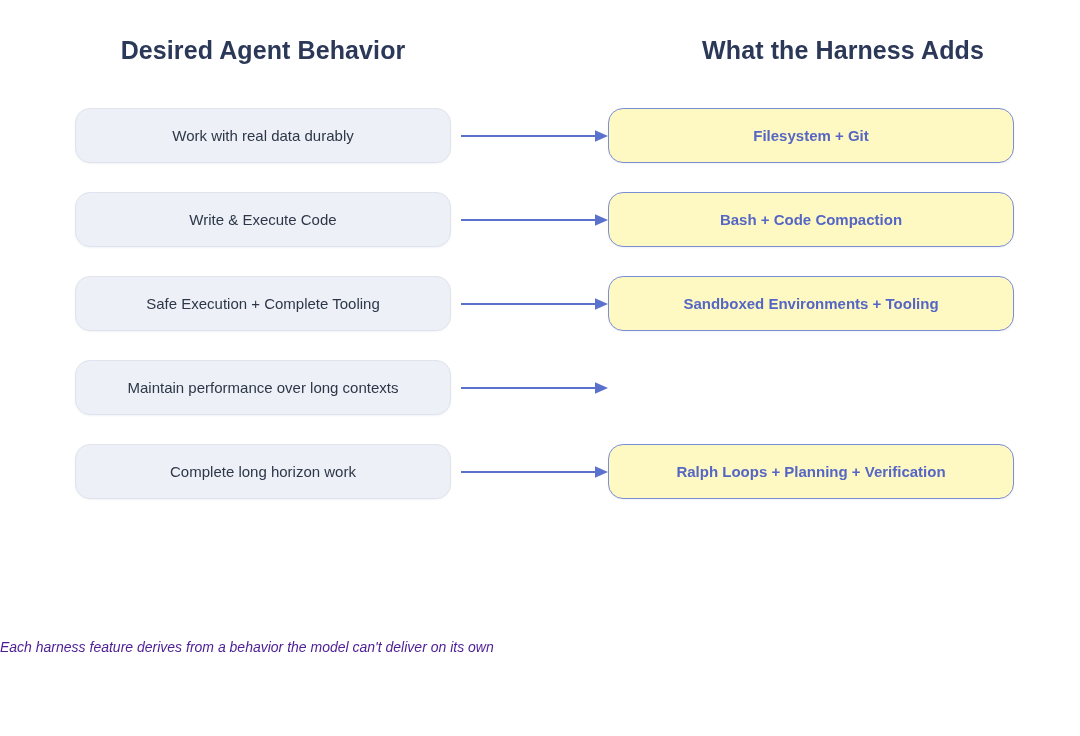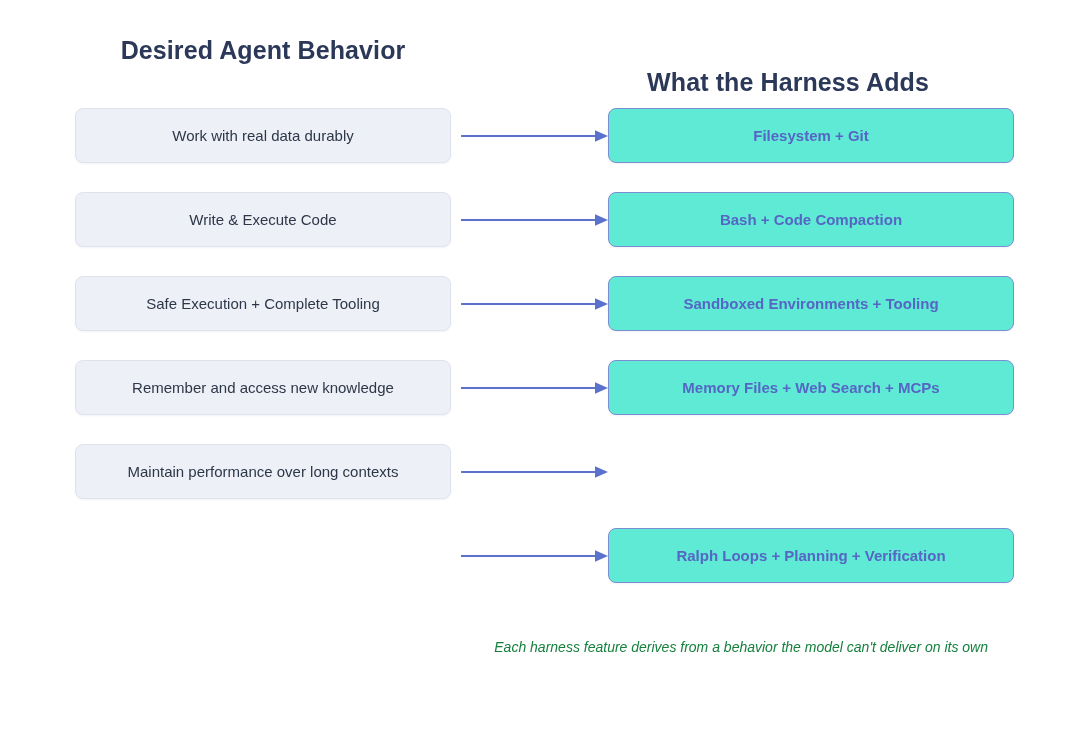--- a/index.html
+++ b/index.html
@@ -22,39 +22,39 @@
     position: absolute;
     top: 36px;
     font-size: 25px;
     font-weight: bold;
     color: #2b3858;
     letter-spacing: 0.1px;
     text-align: center;
     white-space: nowrap;
   }
   .col-header.left  { left: 75px;  width: 376px; }
-  .col-header.right { left: 585px; width: 406px; margin-top: 32px; }
+  .col-header.right { left: 640px; width: 406px; }
 
   
   .rows {
     position: absolute;
     top: 108px;
     left: 0;
     width: 1080px;
   }
   .row {
     position: relative;
     height: 84px;
   }
 
   .box {
     position: absolute;
     top: 0;
     height: 55px;
-    border-radius: 8px;
+    border-radius: 15px;
     display: flex;
     align-items: center;
     justify-content: center;
     text-align: left;
     padding: 0 14px;
   }
 
   .box.left {
     left: 75px;
     width: 376px;
@@ -65,21 +65,21 @@
   .box.left .box-label {
     font-size: 15px;
     font-weight: 400;
     color: #2d3748;
     white-space: nowrap;
   }
 
   .box.right {
     left: 608px;
     width: 406px;
-    background: #5eead4;
+    background: #fef9c3;
     border: 1.4px solid #7b8ed4;
     box-shadow: 0 1px 2px rgba(60,80,160,0.07);
   }
   .box.right .box-label {
     font-size: 15px;
     font-weight: bold;
     color: #5566c4;
     white-space: nowrap;
   }
 
@@ -92,24 +92,24 @@
     height: 18px;
   }
   .arrow svg { display: block; }
 
   
   .caption {
     position: absolute;
     top: 639px;
     left: 0;
     width: 988px;
-    text-align: right;
+    text-align: left;
     font-size: 14px;
     font-style: italic;
-    color: #15803d;
+    color: #4c1d95;
     white-space: nowrap;
   }
 </style>
 </head>
 <body>
 
 <div class="canvas">
 
   <div class="col-header left">Desired Agent Behavior</div>
 
@@ -155,48 +155,37 @@
         <svg width="148" height="18" viewBox="0 0 148 18">
           <line x1="0" y1="9" x2="134" y2="9" stroke="#5b72cc" stroke-width="1.8"></line>
           <polygon points="134,3.2 147,9 134,14.8" fill="#5b72cc"></polygon>
         </svg>
       </div>
       <div class="box right">
         <span class="box-label">Sandboxed Environments + Tooling</span>
       </div>
     </div>
 
-    <div class="row">
-      <div class="box left">
-        <span class="box-label">Remember and access new knowledge</span>
-      </div>
-      <div class="arrow">
-        <svg width="148" height="18" viewBox="0 0 148 18">
-          <line x1="0" y1="9" x2="134" y2="9" stroke="#5b72cc" stroke-width="1.8"></line>
-          <polygon points="134,3.2 147,9 134,14.8" fill="#5b72cc"></polygon>
-        </svg>
-      </div>
-      <div class="box right">
-        <span class="box-label">Memory Files + Web Search + MCPs</span>
-      </div>
-    </div>
 
     <div class="row">
       <div class="box left">
         <span class="box-label">Maintain performance over long contexts</span>
       </div>
       <div class="arrow">
         <svg width="148" height="18" viewBox="0 0 148 18">
           <line x1="0" y1="9" x2="134" y2="9" stroke="#5b72cc" stroke-width="1.8"></line>
           <polygon points="134,3.2 147,9 134,14.8" fill="#5b72cc"></polygon>
         </svg>
       </div>
     </div>
 
     <div class="row">
+      <div class="box left">
+        <span class="box-label">Complete long horizon work</span>
+      </div>
       <div class="arrow">
         <svg width="148" height="18" viewBox="0 0 148 18">
           <line x1="0" y1="9" x2="134" y2="9" stroke="#5b72cc" stroke-width="1.8"></line>
           <polygon points="134,3.2 147,9 134,14.8" fill="#5b72cc"></polygon>
         </svg>
       </div>
       <div class="box right">
         <span class="box-label">Ralph Loops + Planning + Verification</span>
       </div>
     </div>

